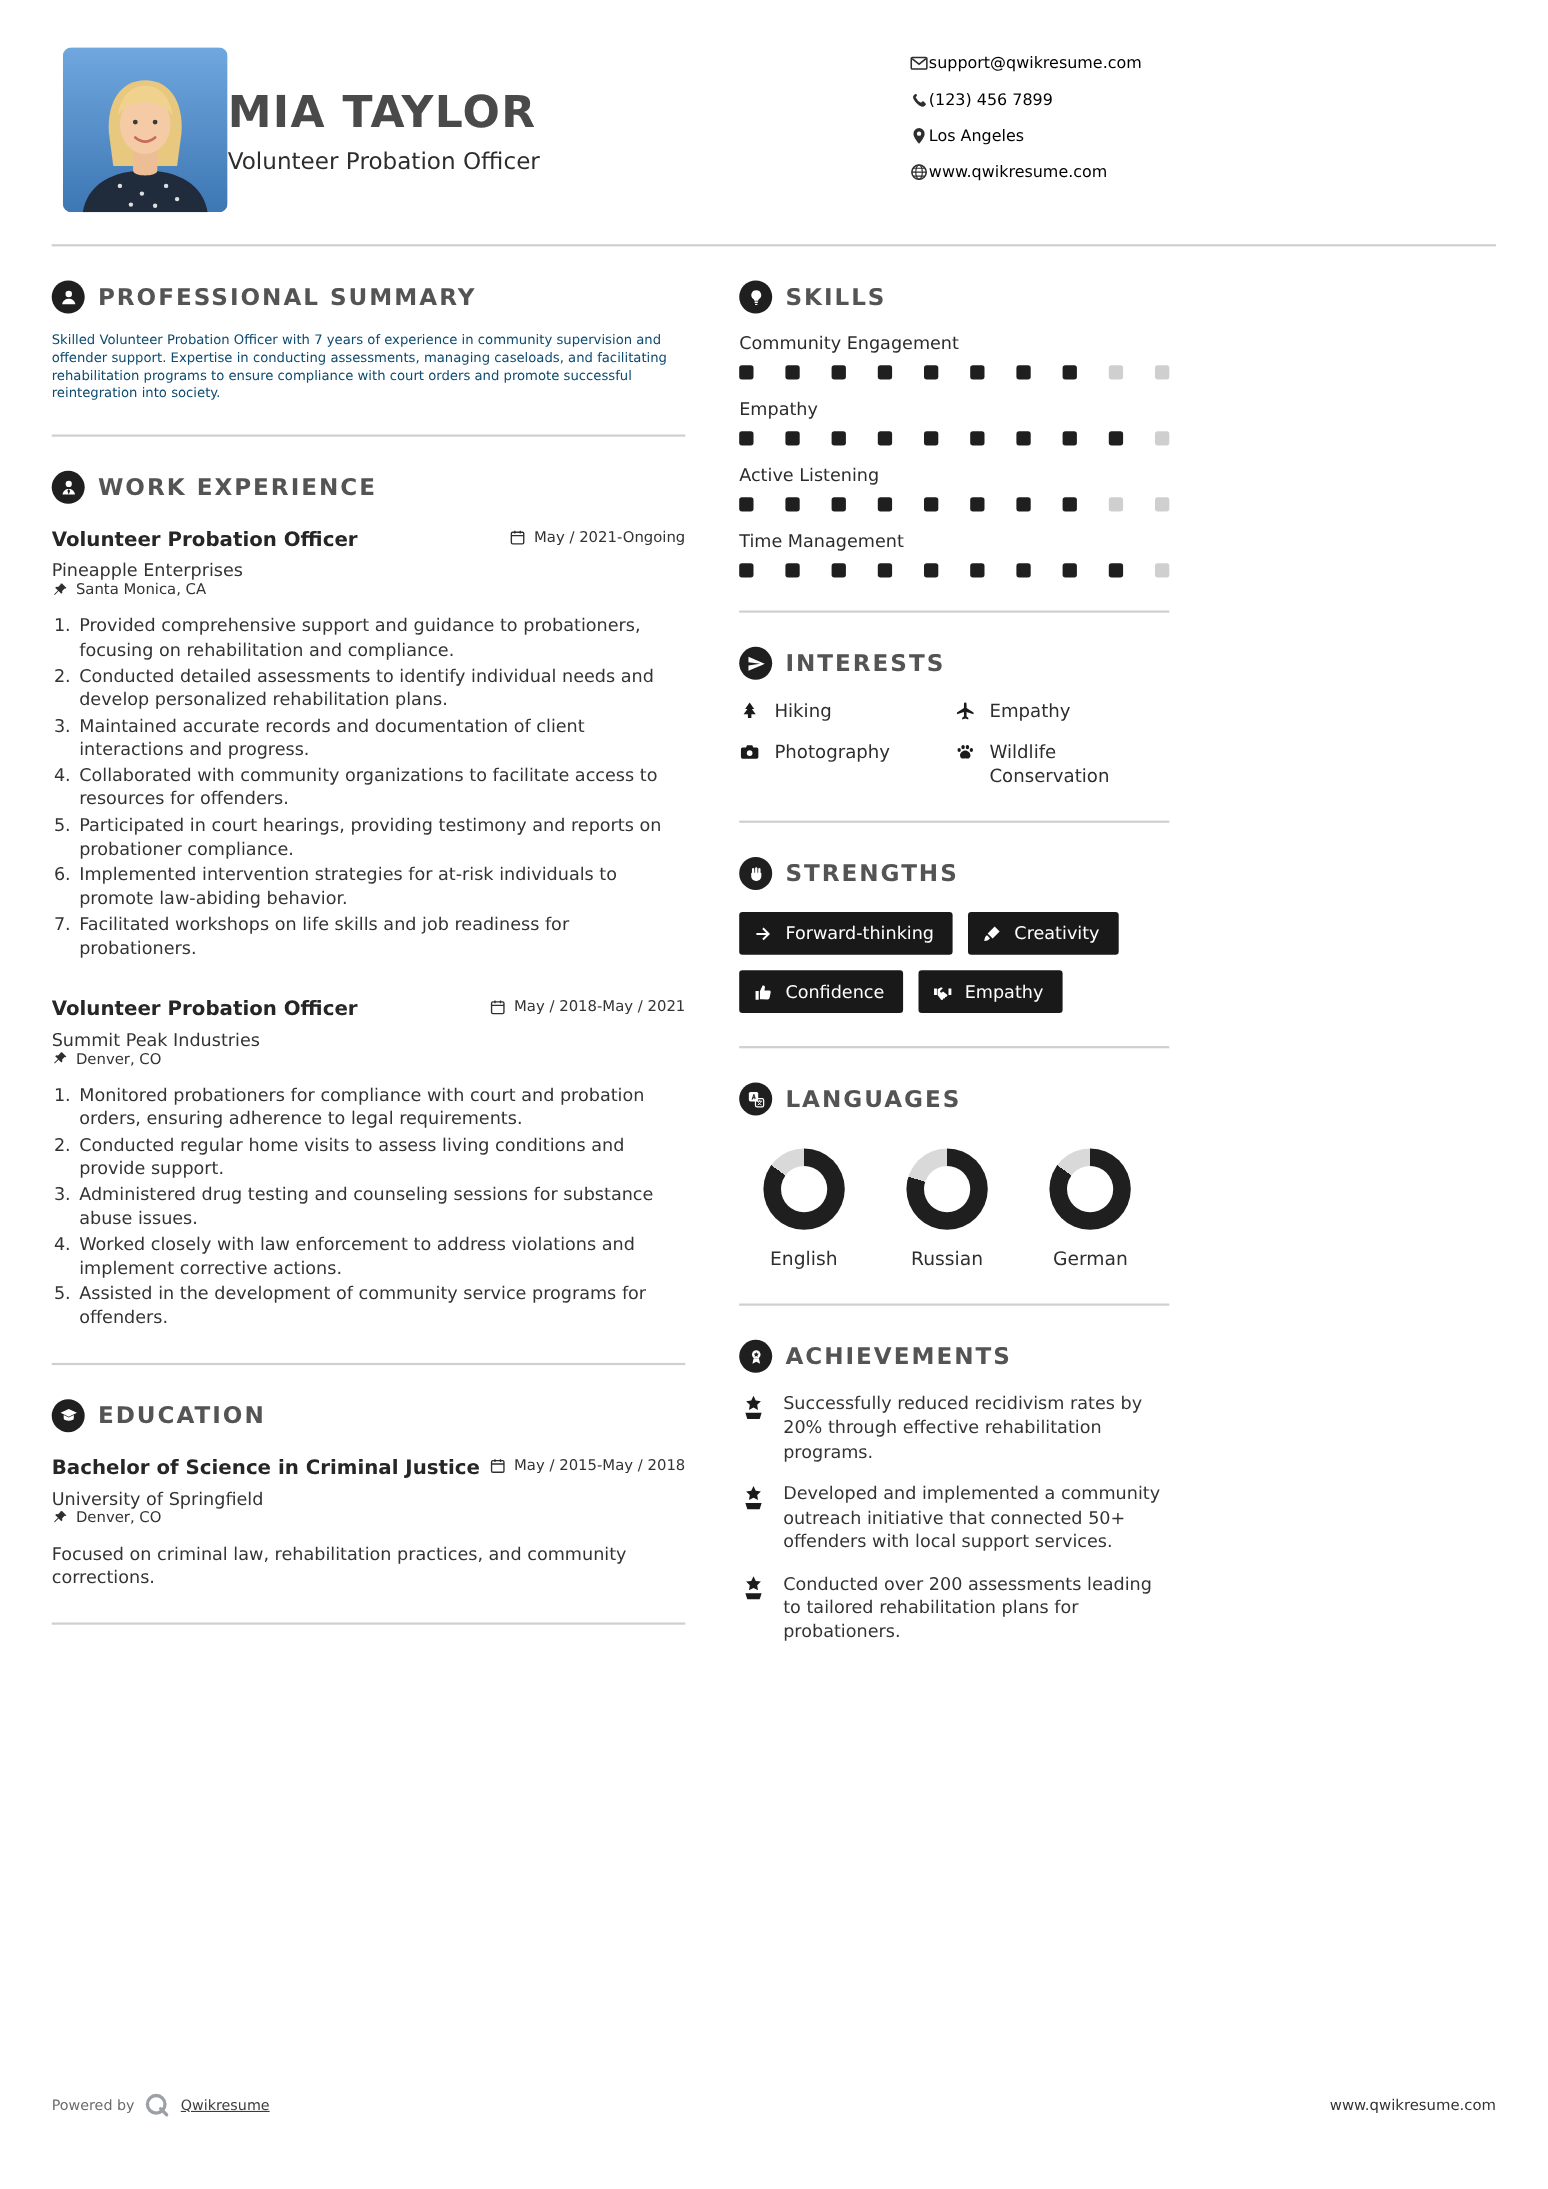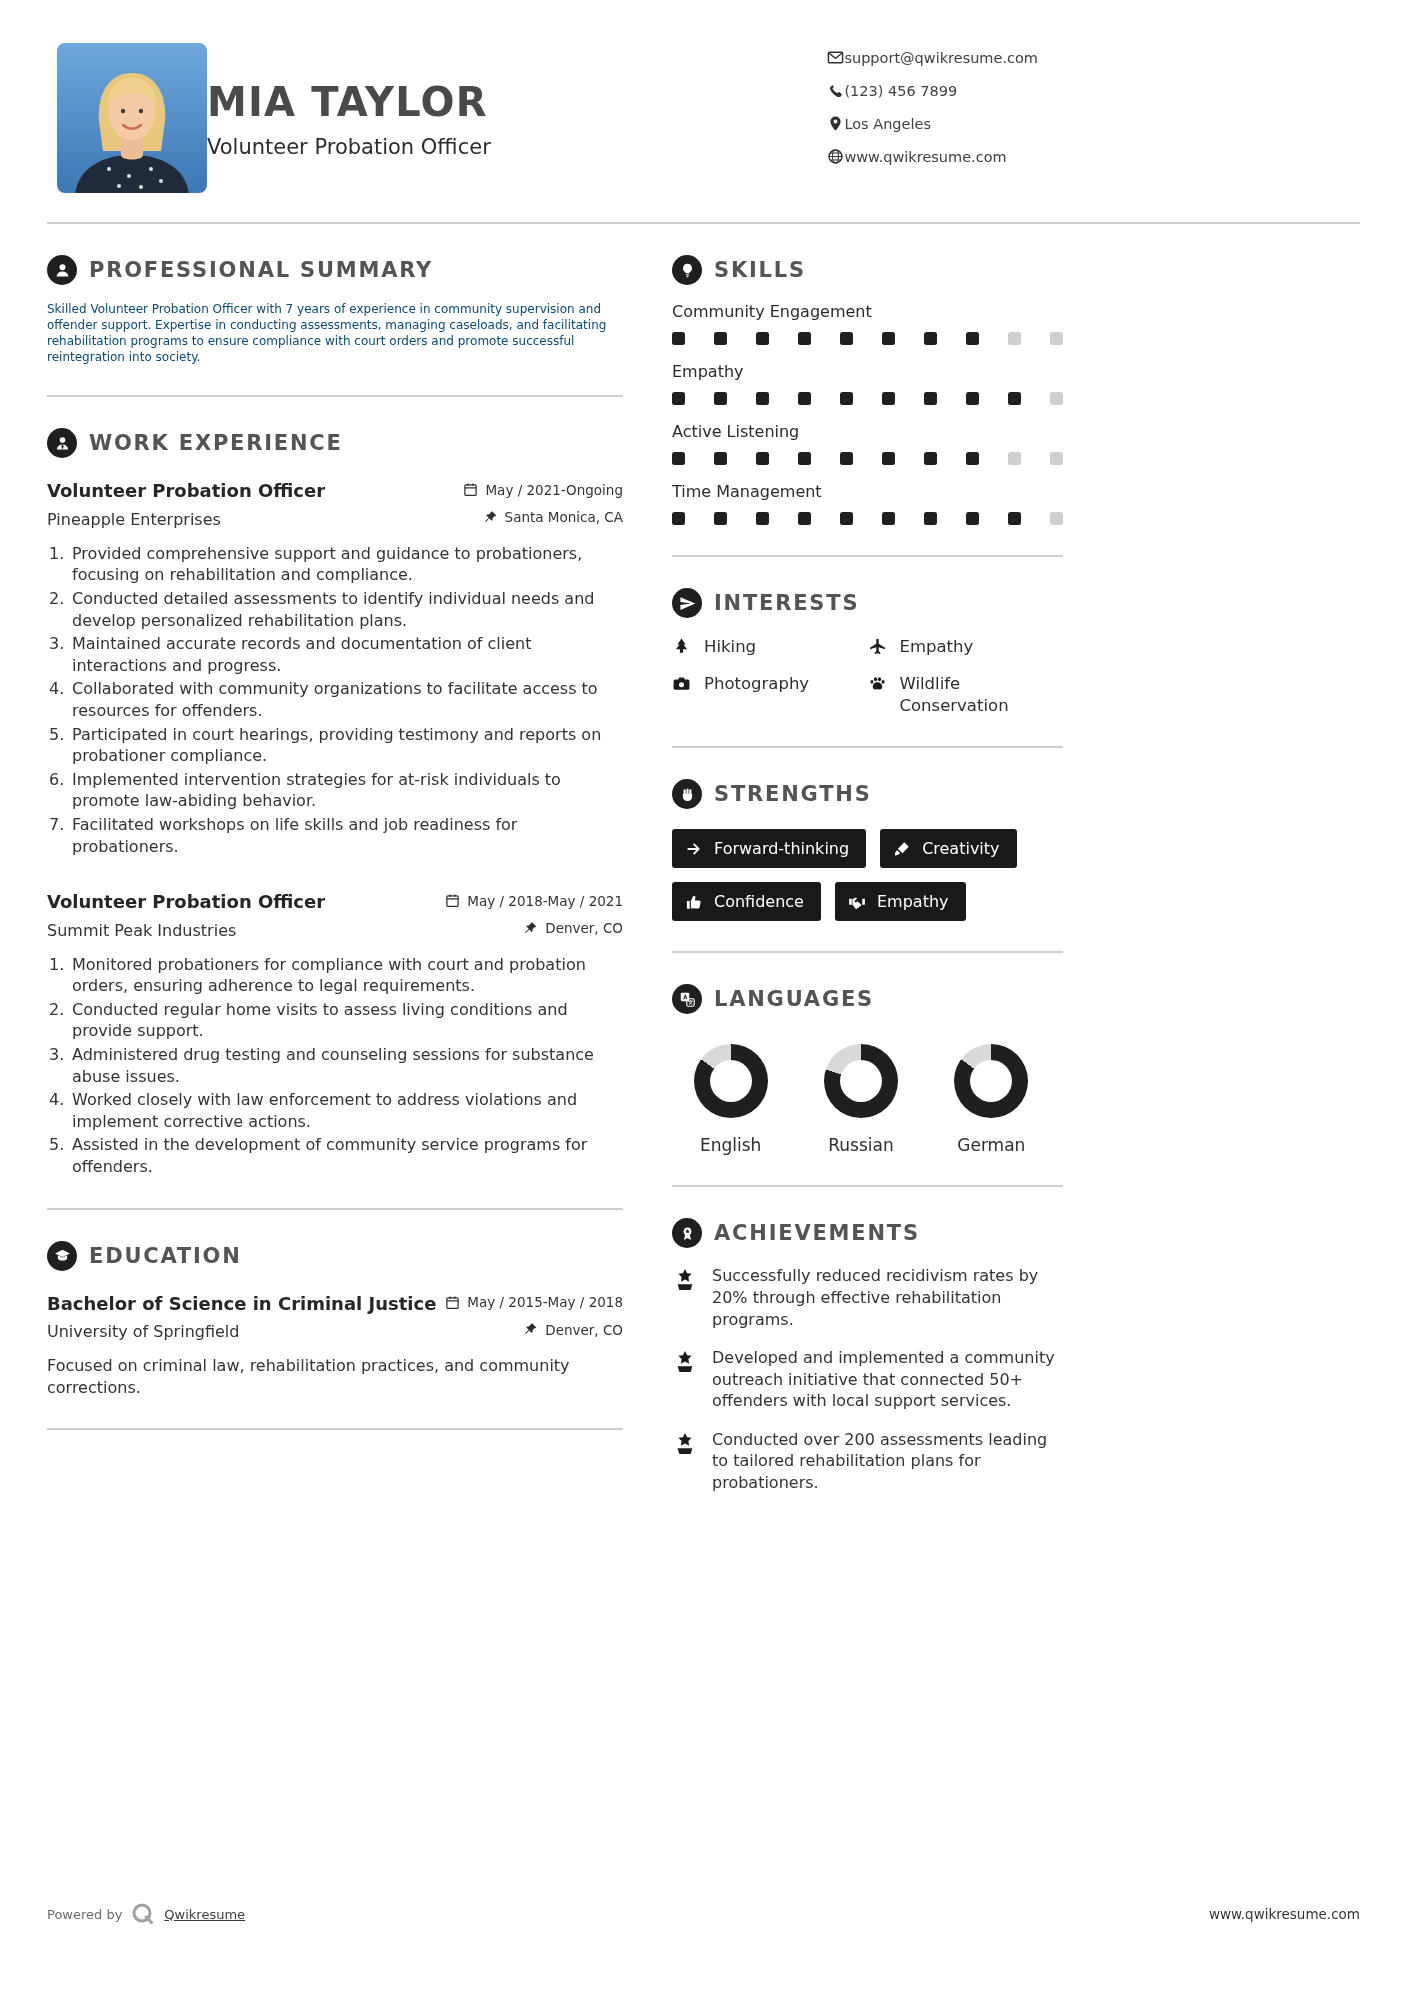--- a/index.html
+++ b/index.html
@@ -8,21 +8,21 @@
   .page { position:relative; width:1407px; height:1990px; padding:0 47px; overflow:hidden; background:#fff; }
 
   
   .header { display:flex; align-items:flex-start; padding-top:43px; }
   .photo { width:150px; height:150px; margin-left:10px; border-radius:8px; overflow:hidden; flex:none; }
   .photo svg { display:block; }
   .id-block { padding-top:36px; }
   .name { font-size:40px; font-weight:700; letter-spacing:1.2px; color:#4a4a4a; }
   .role { font-size:21px; color:#2d2d2d; margin-top:10px; }
   .contact { list-style:none; margin-left:auto; margin-right:322px; padding-top:6px; }
-  .contact-row { display:flex; align-items:center; margin-bottom:16px; font-size:14.5px; color:#404040; white-space:nowrap; }
+  .contact-row { display:flex; align-items:center; margin-bottom:16px; font-size:14.5px; color:#000000; white-space:nowrap; }
   .c-icon { width:17px; height:17px; color:#2f2f2f; flex:none; }
   .c-icon svg, .m-icon svg, .i-icon svg, .chip-icon svg, .ach-icon svg, .logo svg { width:100%; height:100%; display:block; }
 
   .rule { border:none; border-top:2px solid #cfcfcf; }
   .header-rule { margin-top:29px; }
   .sec-rule { margin-top:30px; }
 
   
   .main { display:flex; align-items:flex-start; }
   .col-left { width:576px; margin-right:49px; flex:none; }
@@ -33,21 +33,21 @@
   .sec-icon { width:30px; height:30px; border-radius:50%; background:#1f1f1f; flex:none; display:flex; align-items:center; justify-content:center; }
   .sec-icon svg { width:17px; height:17px; display:block; }
   .sec-title { font-size:21px; font-weight:700; letter-spacing:1.8px; color:#545454; }
 
   .summary-text { margin-top:16px; font-size:12px; line-height:1.34; color:#0c4a6e; }
 
   
   .job { margin-top:22px; }
   .job + .job { margin-top:34px; }
   .job-row { display:flex; justify-content:space-between; align-items:baseline; }
-  .job-row + .job-row { margin-top:8px; }
+  .job-row + .job-row { margin-top:8px;flex-direction:column; }
   .job-title { font-size:18px; font-weight:700; color:#262626; }
   .company { font-size:16px; color:#333; }
   .meta { display:flex; align-items:center; gap:7px; font-size:13.5px; color:#333; white-space:nowrap; }
   .m-icon { width:15px; height:15px; color:#2f2f2f; flex:none; align-self:center; }
   .bullets { list-style:none; counter-reset:b; margin-top:14px; }
   .bullets li { counter-increment:b; position:relative; padding-left:25px; font-size:16px; line-height:1.35; margin-bottom:2px; color:#333; }
   .bullets li::before { content:counter(b) "."; position:absolute; left:2px; }
   .edu-desc { margin-top:14px; font-size:16px; line-height:1.35; }
 
   

